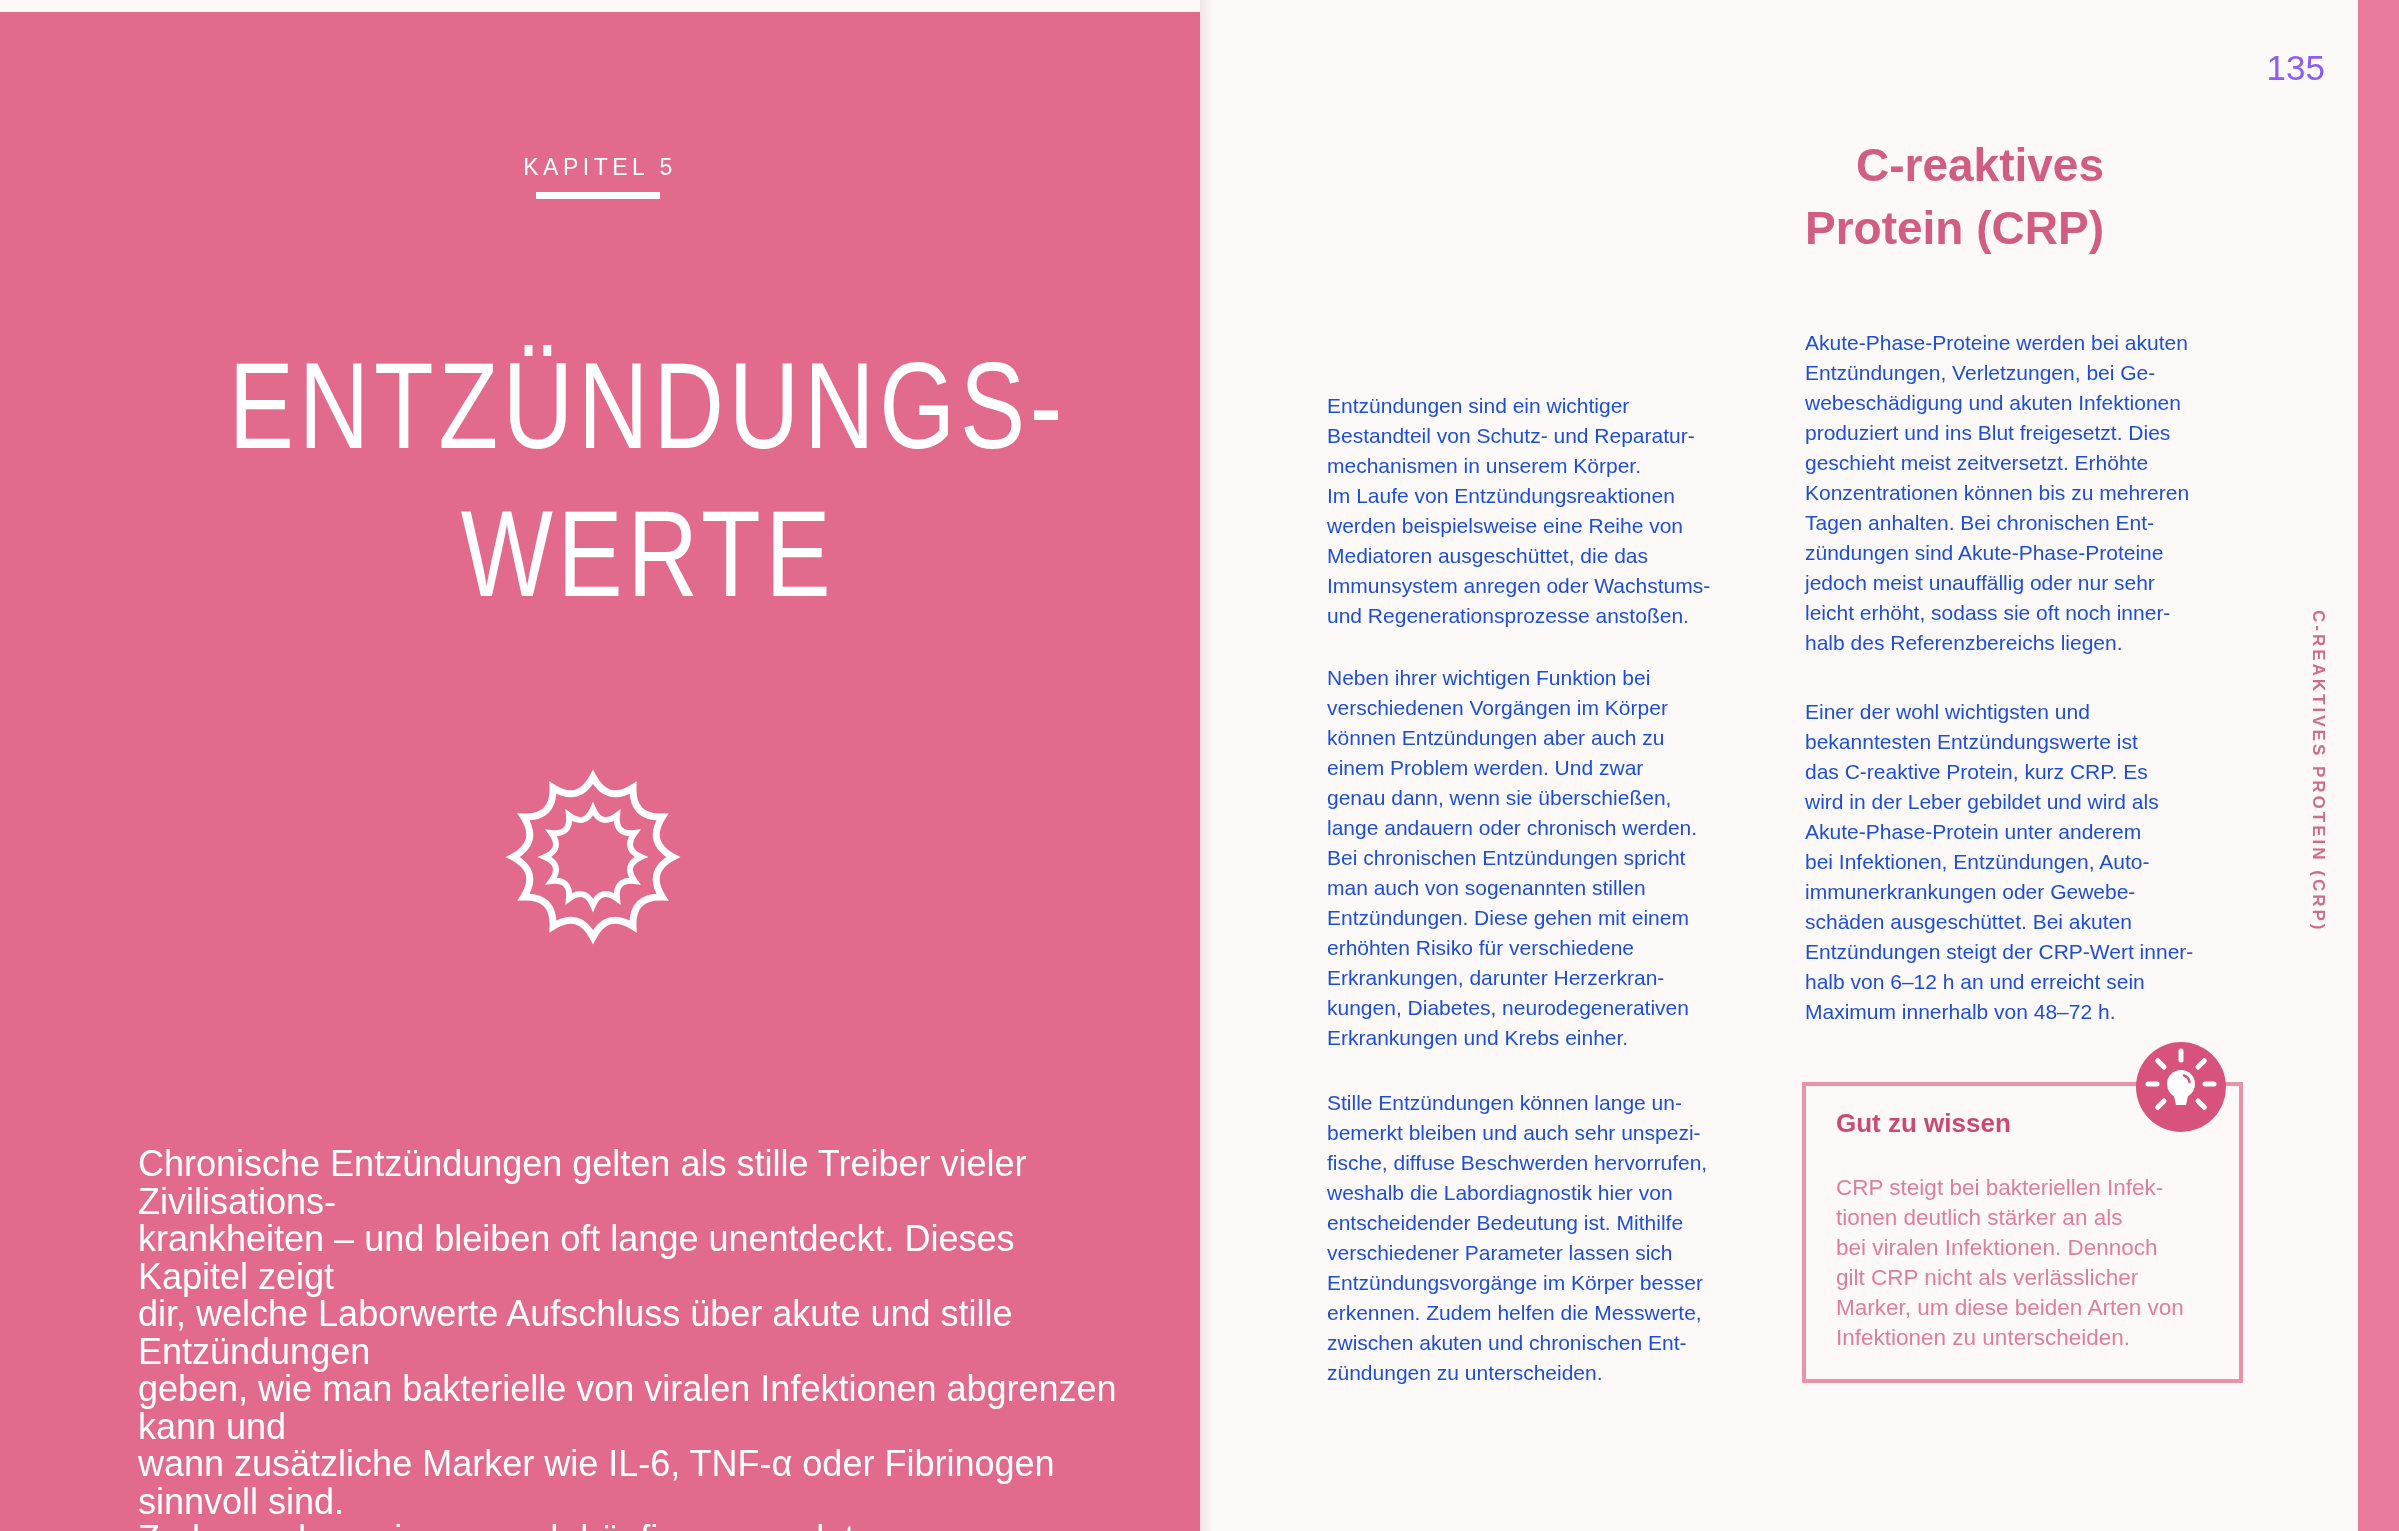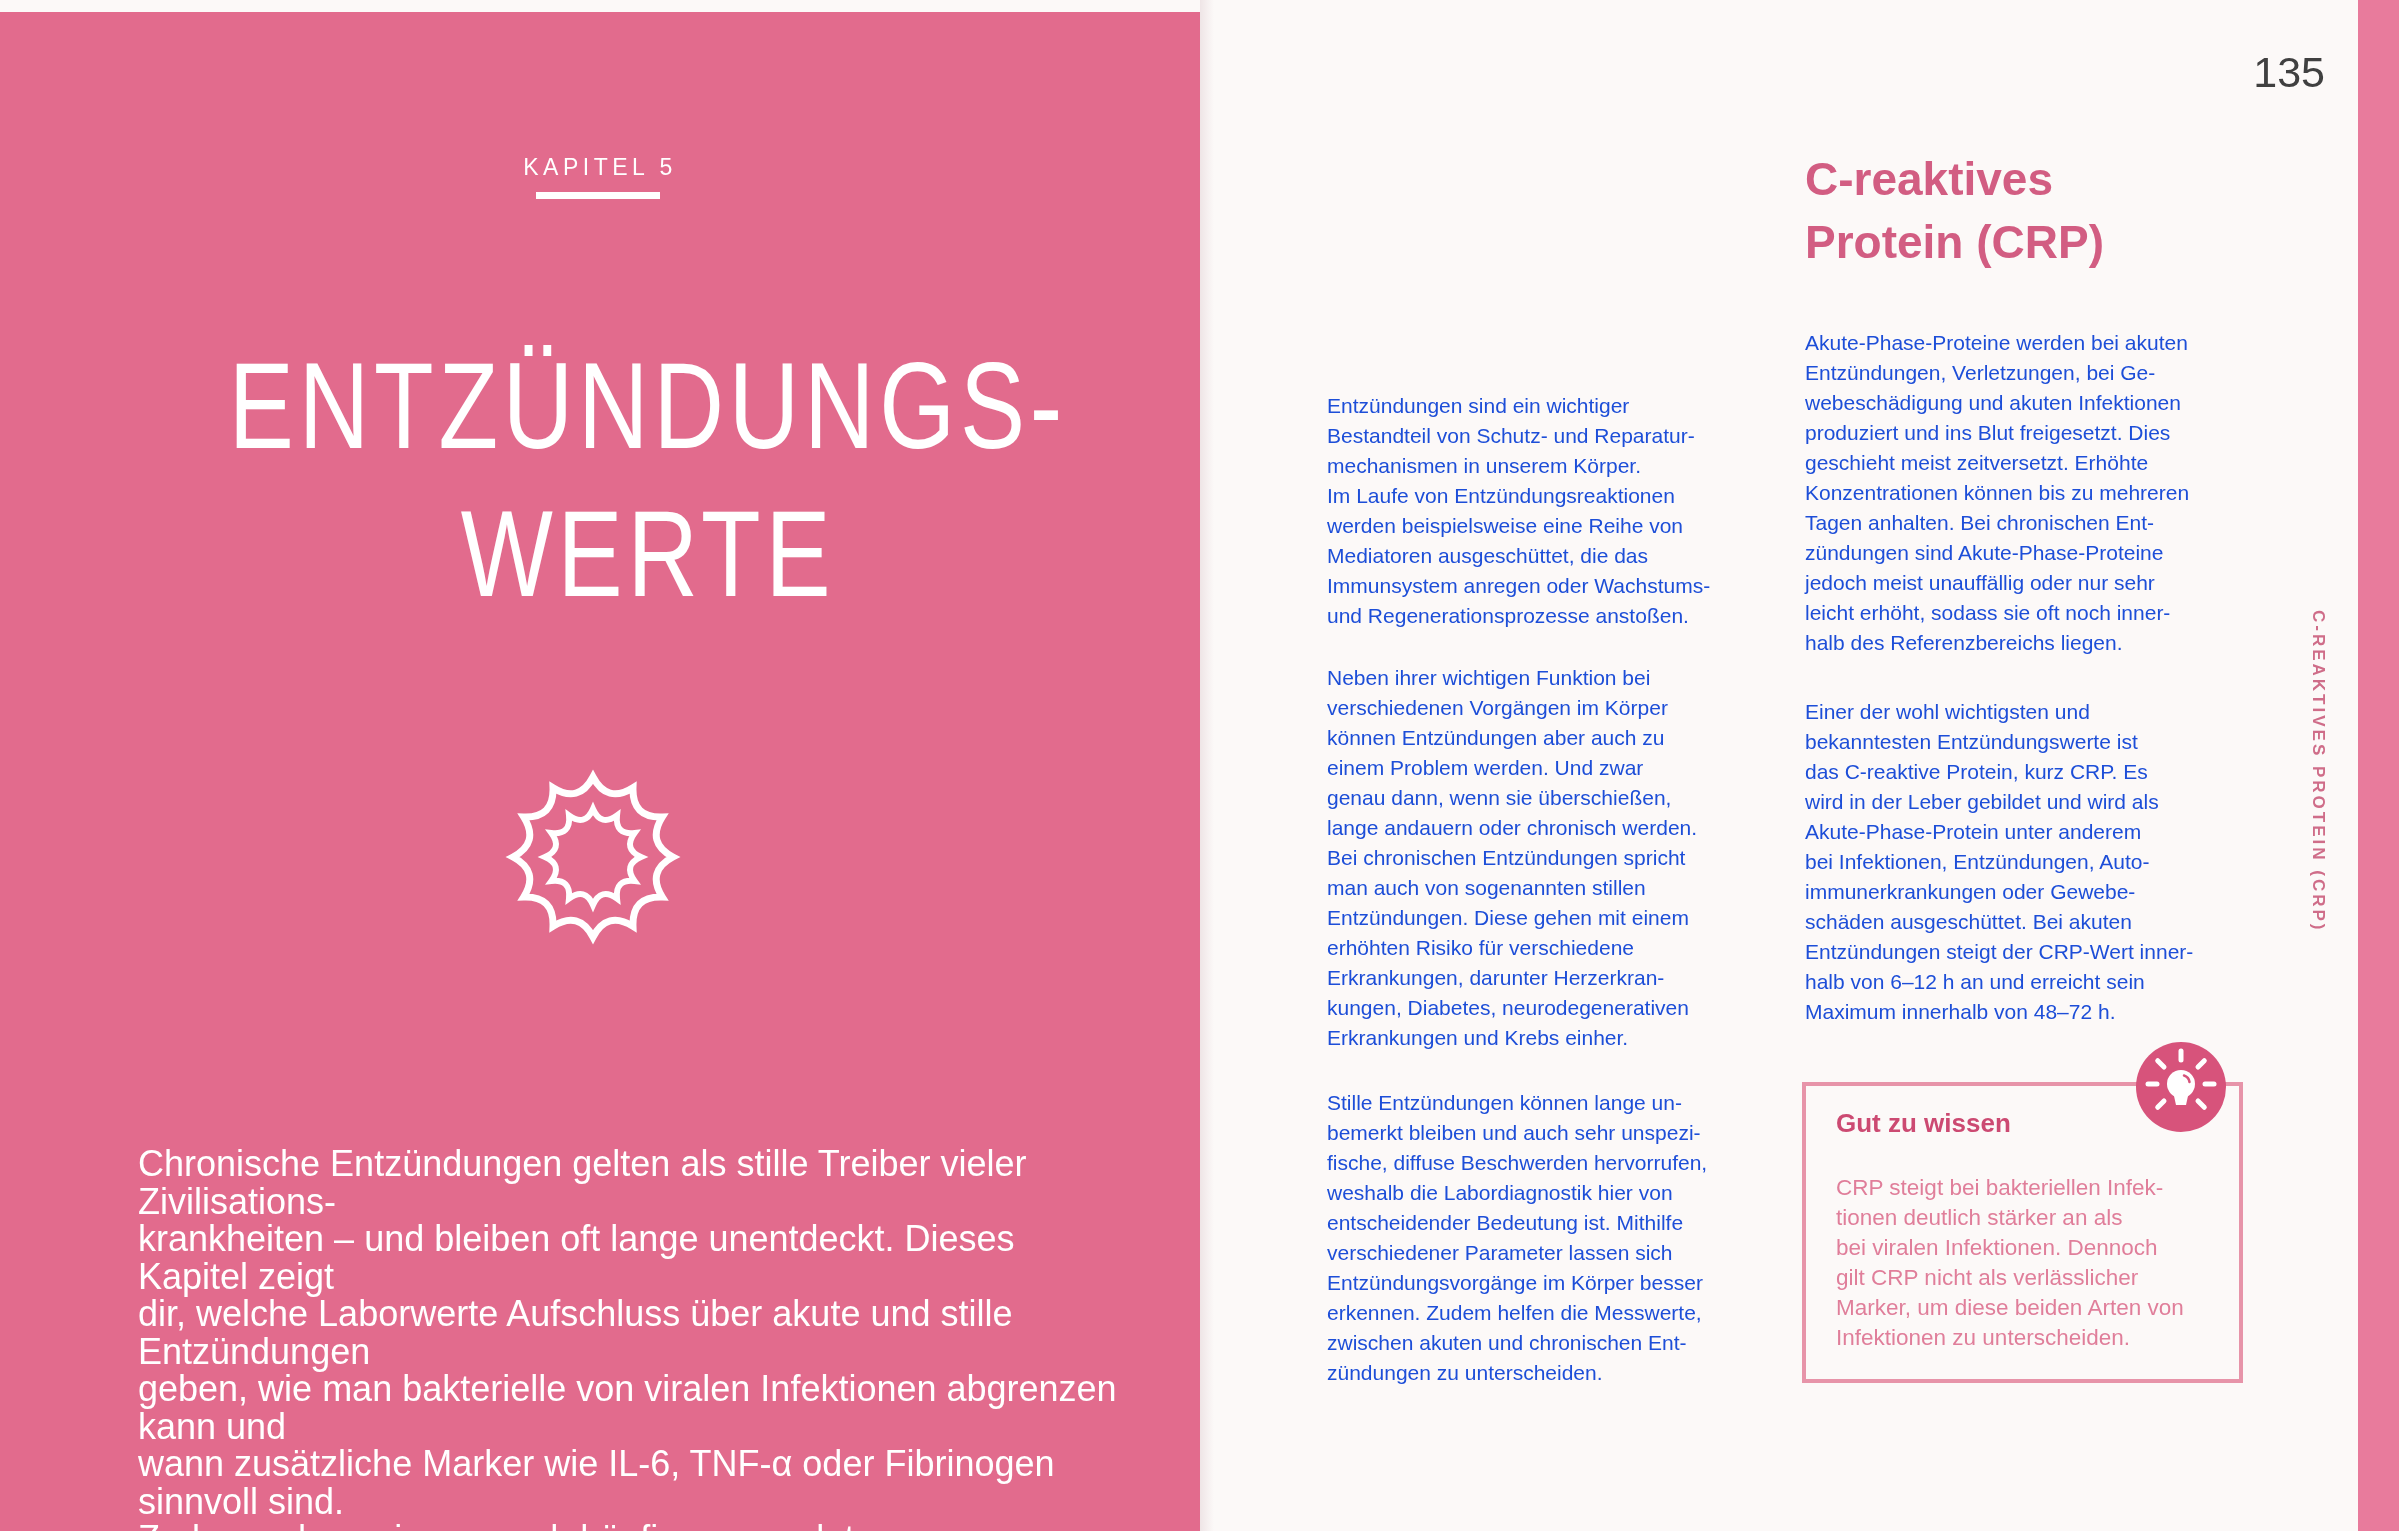--- a/index.html
+++ b/index.html
@@ -37,21 +37,21 @@
   .page-right{
     position:absolute;left:1200px;top:0;width:1199px;height:1531px;
     background:#fcf9f8;color:#262626;
   }
   .spine-shadow{
     position:absolute;left:0;top:0;width:14px;height:1531px;
     background:linear-gradient(to right,rgba(120,50,70,0.10),rgba(120,50,70,0));
   }
   .pagenum{
     position:absolute;top:48px;right:74px;
-    font-size:43px;color:#404040;margin-left:43px;
+    font-size:35px;color:#8b5cf6;margin-left:43px;
   }
   .col-heading{
     position:absolute;margin:0;font-size:46px;line-height:63px;font-weight:bold;
     color:#d25d82;white-space:pre-line;
   }
   .body-par{
     position:absolute;margin:0;font-size:21px;line-height:30px;color:#1d4ed8;
     white-space:pre-line;width:500px;
   }
   
@@ -137,21 +137,21 @@
 bemerkt bleiben und auch sehr unspezi-
 fische, diffuse Beschwerden hervorrufen,
 weshalb die Labordiagnostik hier von
 entscheidender Bedeutung ist. Mithilfe
 verschiedener Parameter lassen sich
 Entzündungsvorgänge im Körper besser
 erkennen. Zudem helfen die Messwerte,
 zwischen akuten und chronischen Ent-
 zündungen zu unterscheiden.</p>
 
-    <h2 class="col-heading" style="left:605px;top:148px;">C-reaktives
+    <h2 class="col-heading" style="left:605px;top:134px;text-align:right;">C-reaktives
 Protein (CRP)</h2>
     <p class="body-par" style="left:605px;top:328px;">Akute-Phase-Proteine werden bei akuten
 Entzündungen, Verletzungen, bei Ge-
 webeschädigung und akuten Infektionen
 produziert und ins Blut freigesetzt. Dies
 geschieht meist zeitversetzt. Erhöhte
 Konzentrationen können bis zu mehreren
 Tagen anhalten. Bei chronischen Ent-
 zündungen sind Akute-Phase-Proteine
 jedoch meist unauffällig oder nur sehr

